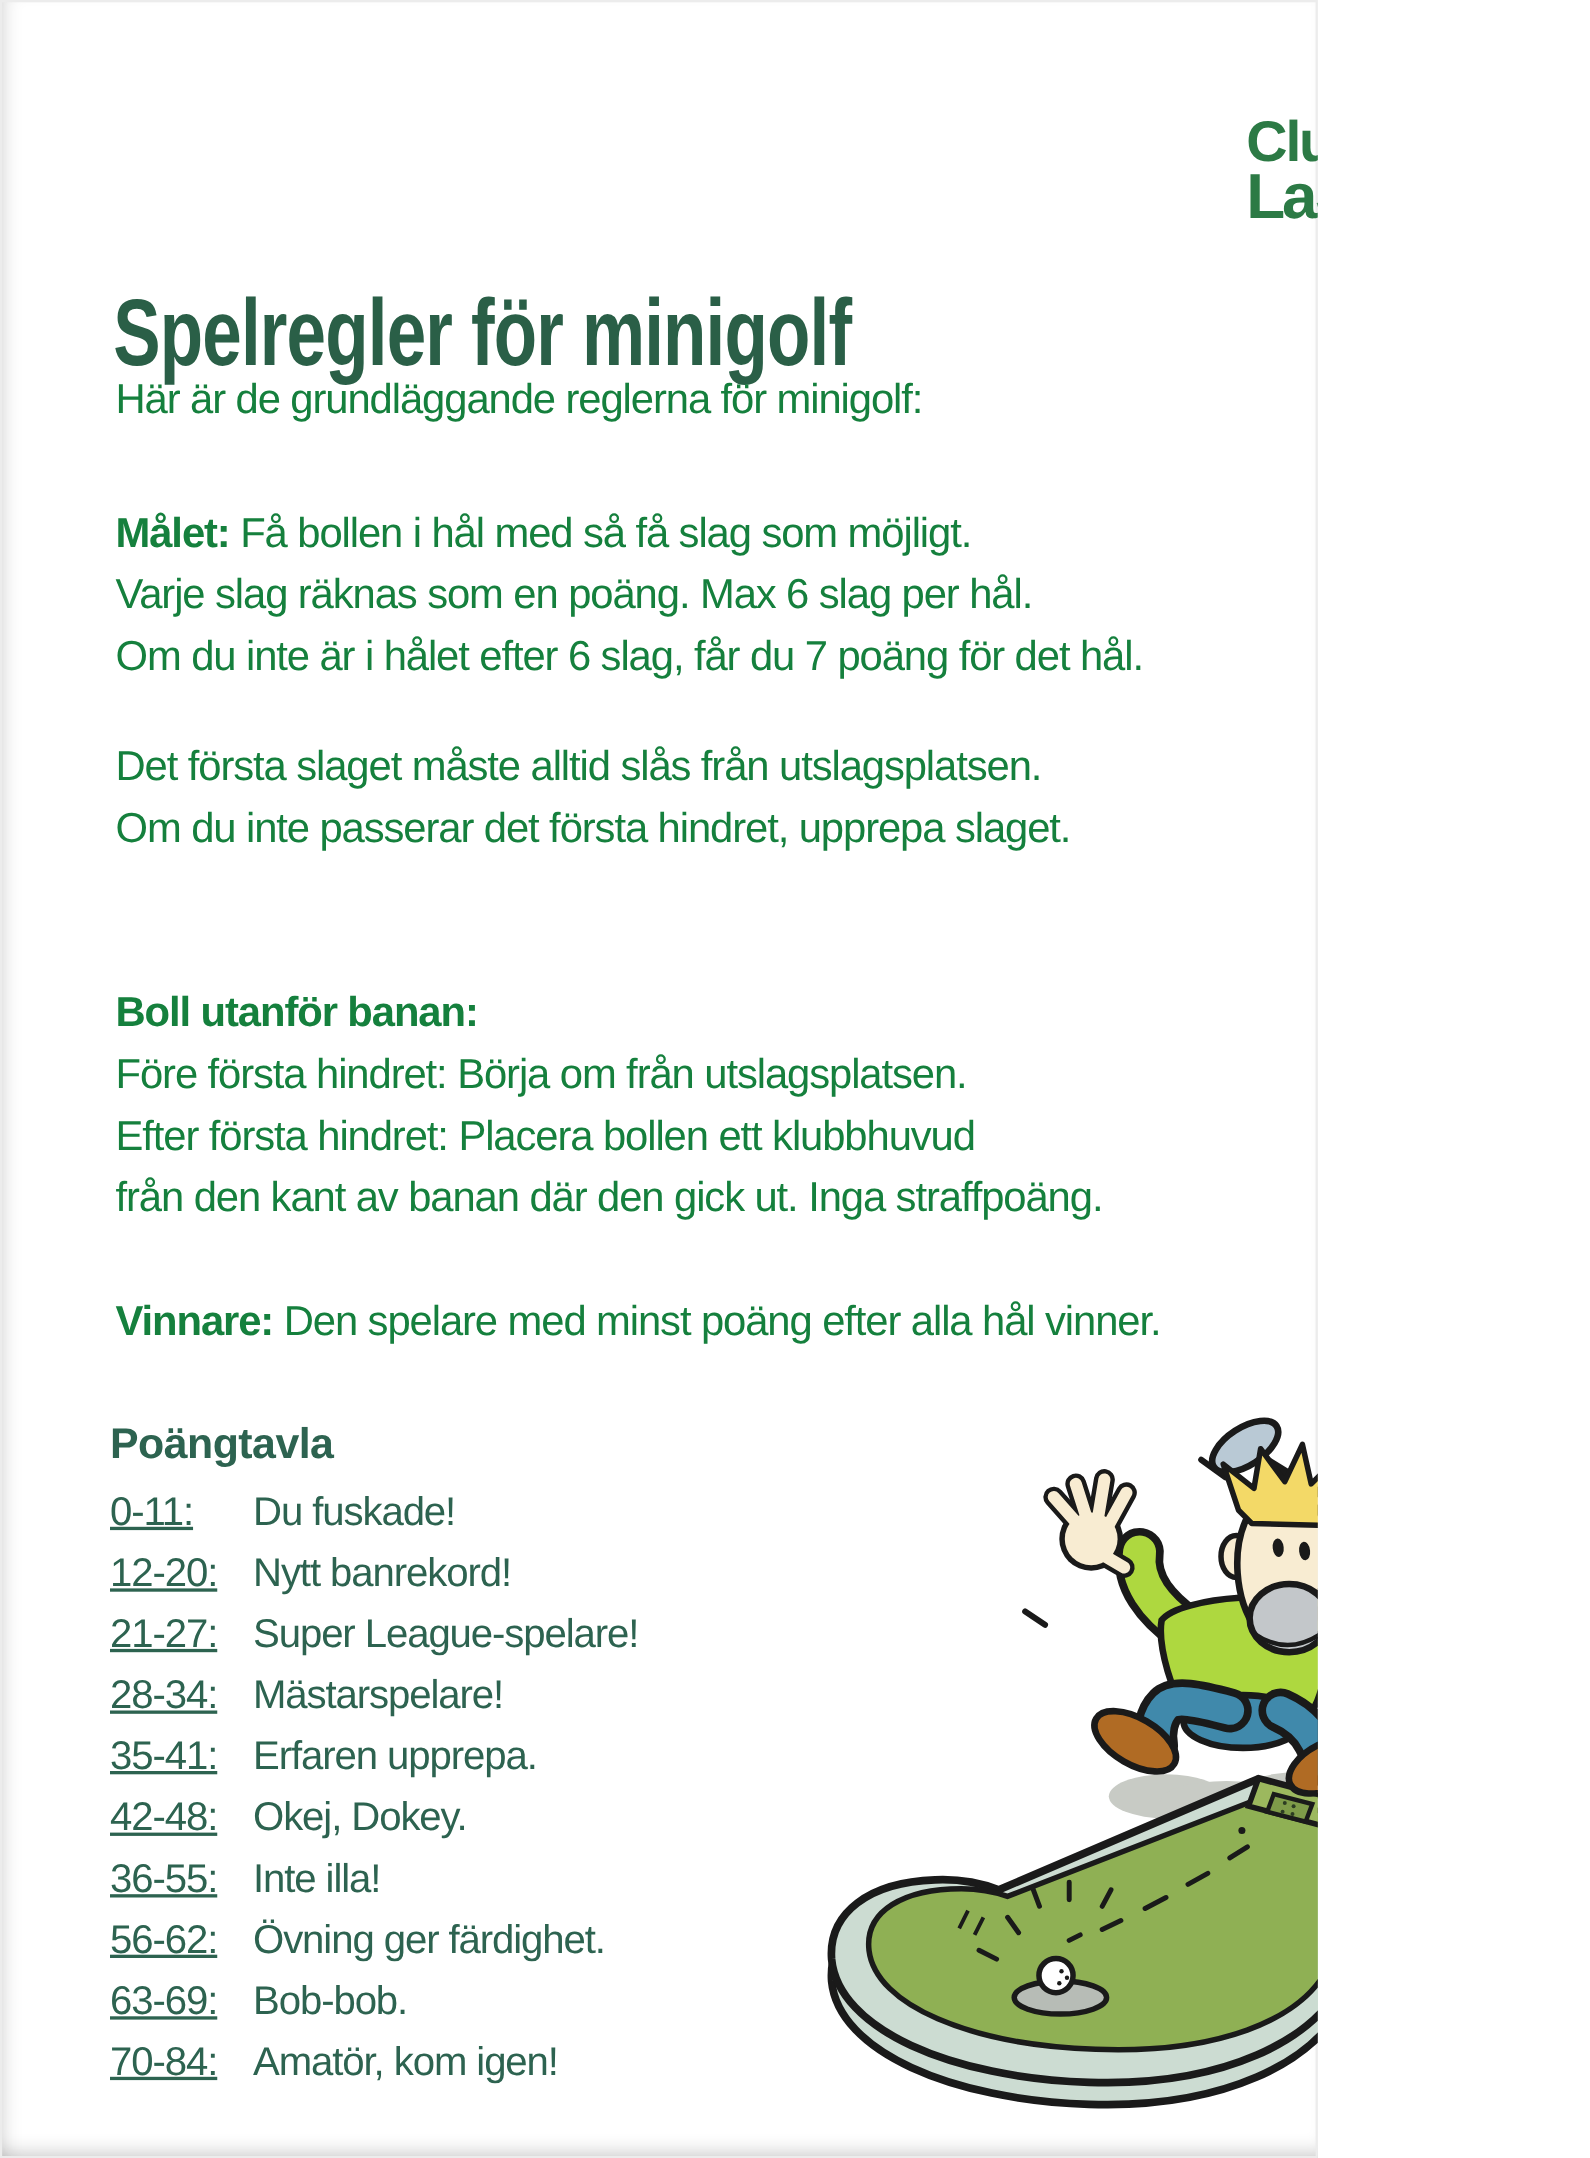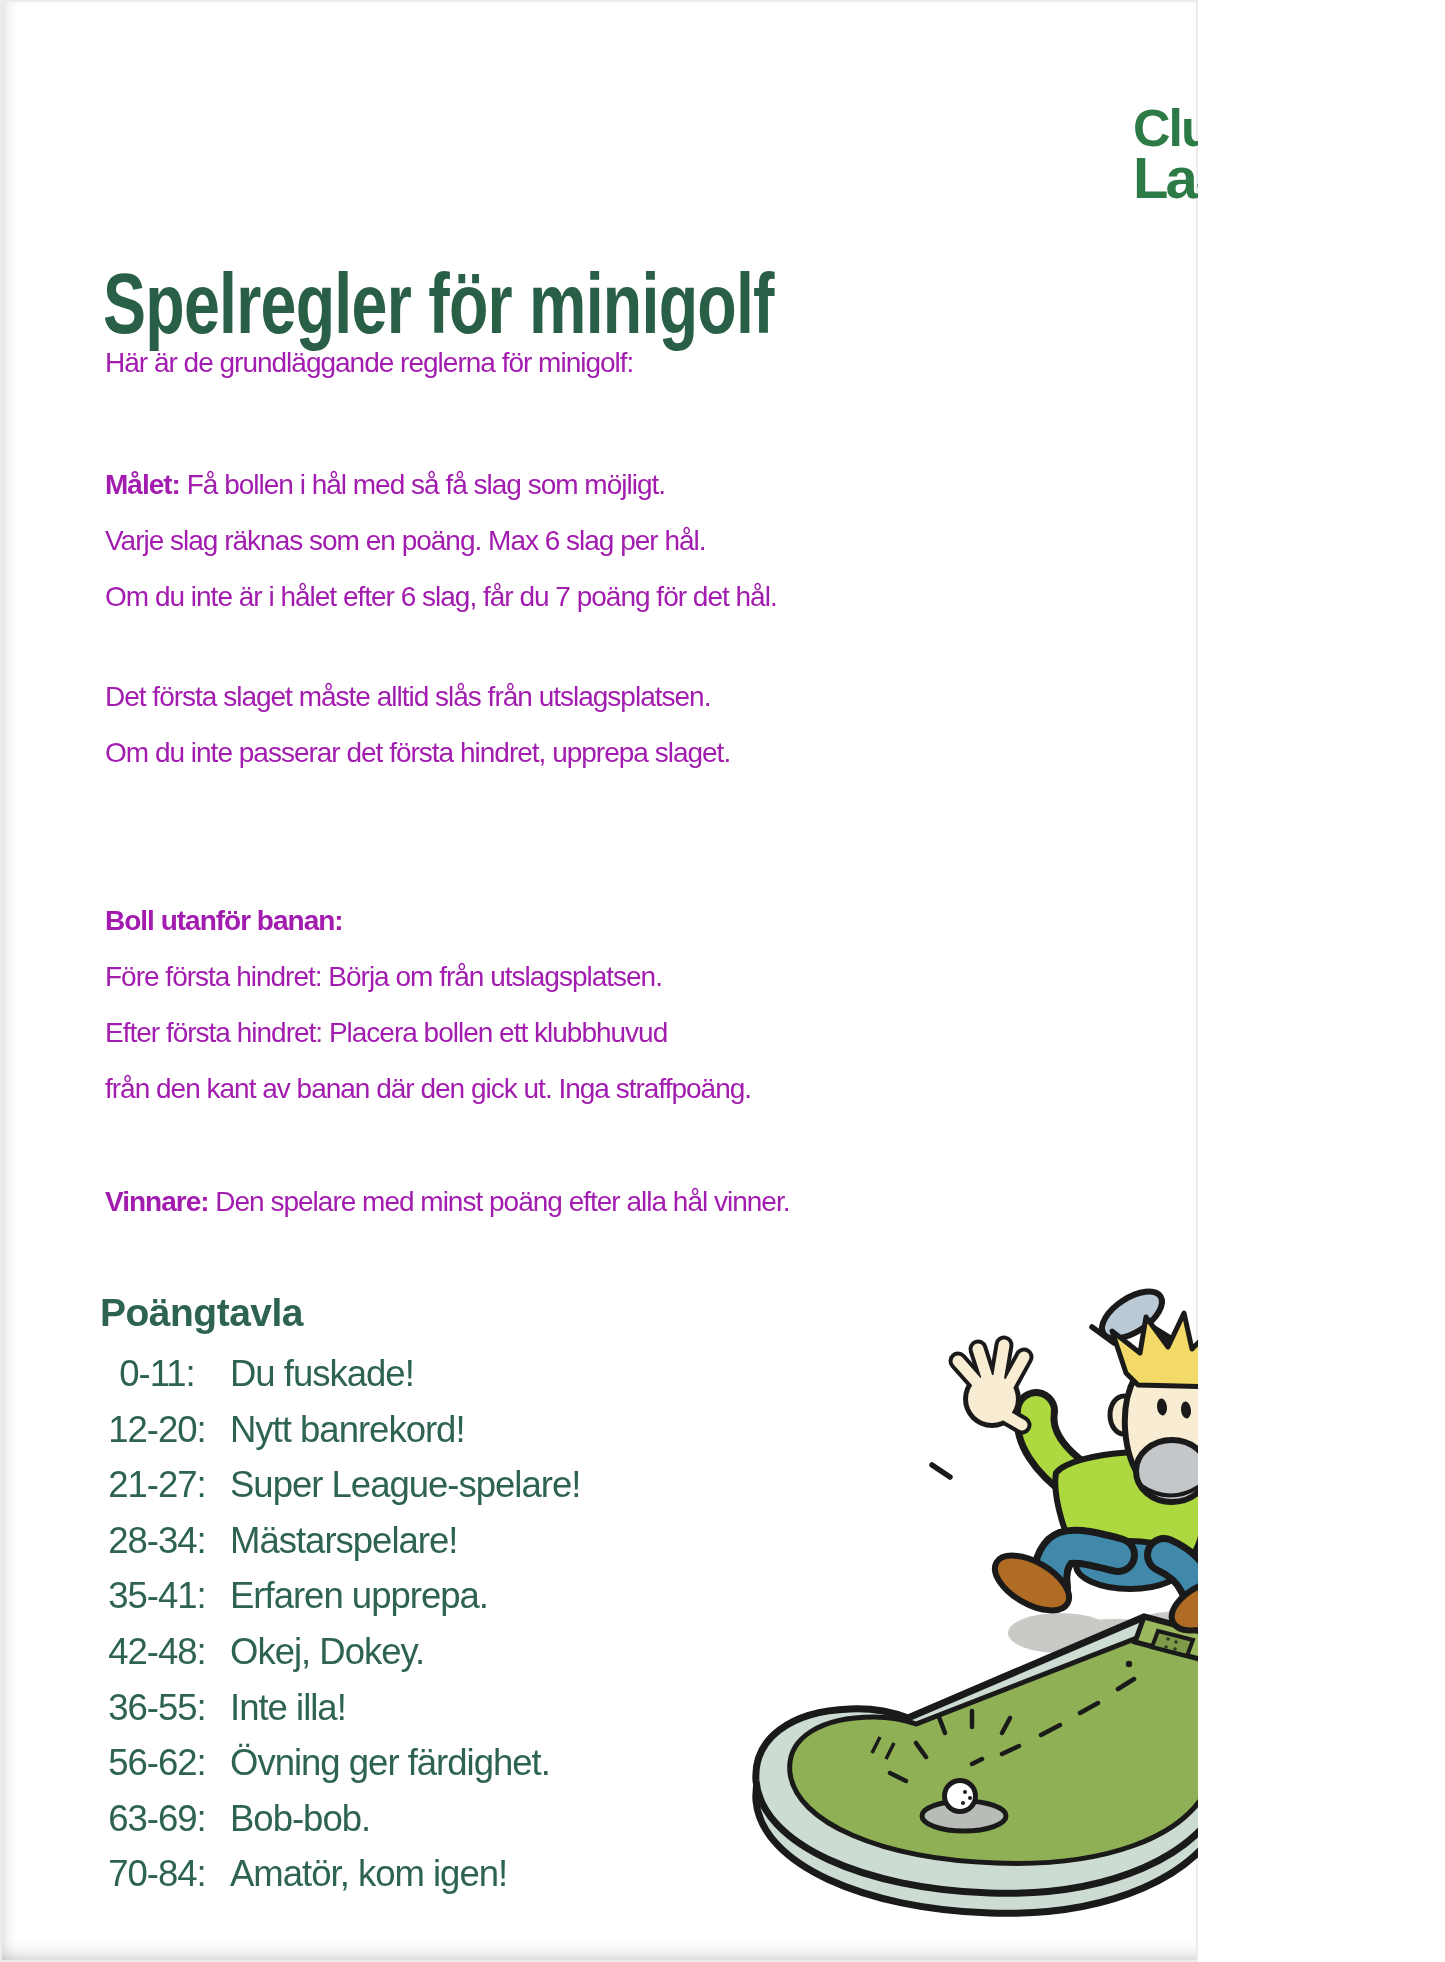--- a/index.html
+++ b/index.html
@@ -11,28 +11,28 @@
   .logo{position:absolute;left:1125px;top:56px;width:300px;height:160px;}
   .logo text{font-family:"Liberation Sans",sans-serif;font-weight:bold;fill:#2c7a45;}
   .logo .club-t{font-size:52px;letter-spacing:-2px;}
   .logo .brand-t{font-size:58px;letter-spacing:-3px;}
   .logo .big-s{font-size:76px;}
   .logo .reg-t{font-size:14px;letter-spacing:0;}
   .title{
     position:absolute;left:103px;top:202px;font-size:86px;font-weight:700;color:#2a5f47;
     letter-spacing:-1px;line-height:1;transform:scaleX(.75);transform-origin:left top;white-space:nowrap;
   }
-  .para{position:absolute;left:105px;color:#a21caf;font-size:28px;letter-spacing:-1px;}
+  .para{position:absolute;left:105px;color:#15803d;font-size:38px;letter-spacing:-1px;}
   .para .line{display:block;height:56px;line-height:56px;white-space:nowrap;}
   .para b{font-weight:700;}
   .scoreboard{position:absolute;left:100px;top:1290px;color:#2d6350;}
   .sb-heading{font-size:39px;font-weight:700;letter-spacing:-.5px;line-height:46px;margin-bottom:10px;}
   .sb-rows{font-size:36.5px;letter-spacing:-1px;}
   .sb-row{display:flex;line-height:55.6px;white-space:nowrap;}
-  .sb-range{width:114px;text-align:center;flex:0 0 auto;}
+  .sb-range{width:114px;text-align:left;flex:0 0 auto;text-decoration:underline;}
   .sb-label{margin-left:16px;}
   .illustration{position:absolute;left:720px;top:1265px;width:700px;height:690px;}
   .attribution{position:absolute;left:1282px;top:1902px;}
   .attr-row{display:flex;align-items:center;margin-bottom:5px;}
   .attr-badge{width:17px;height:17px;border-radius:50%;background:#2c7a45;color:#ffffff;
     font-size:11px;font-weight:700;display:flex;align-items:center;justify-content:center;flex:0 0 auto;}
   .attr-label{margin-left:24px;font-size:16px;font-weight:700;color:#2f3a35;letter-spacing:.6px;white-space:nowrap;}
 </style>
 </head>
 <body>

